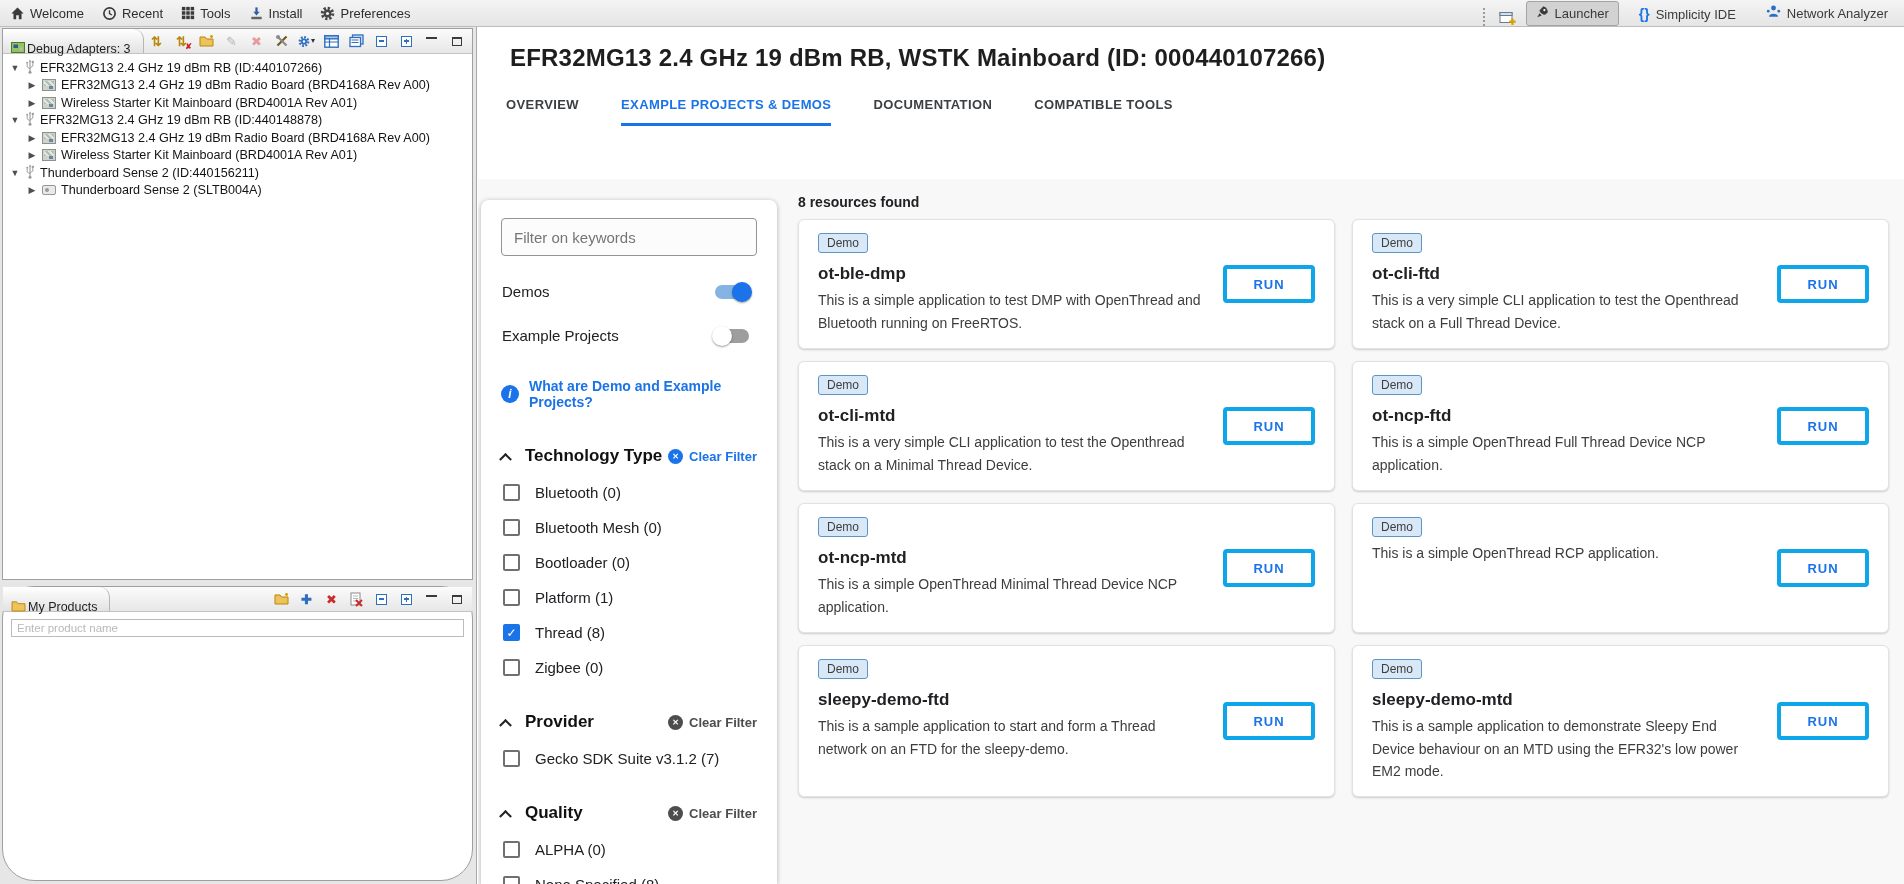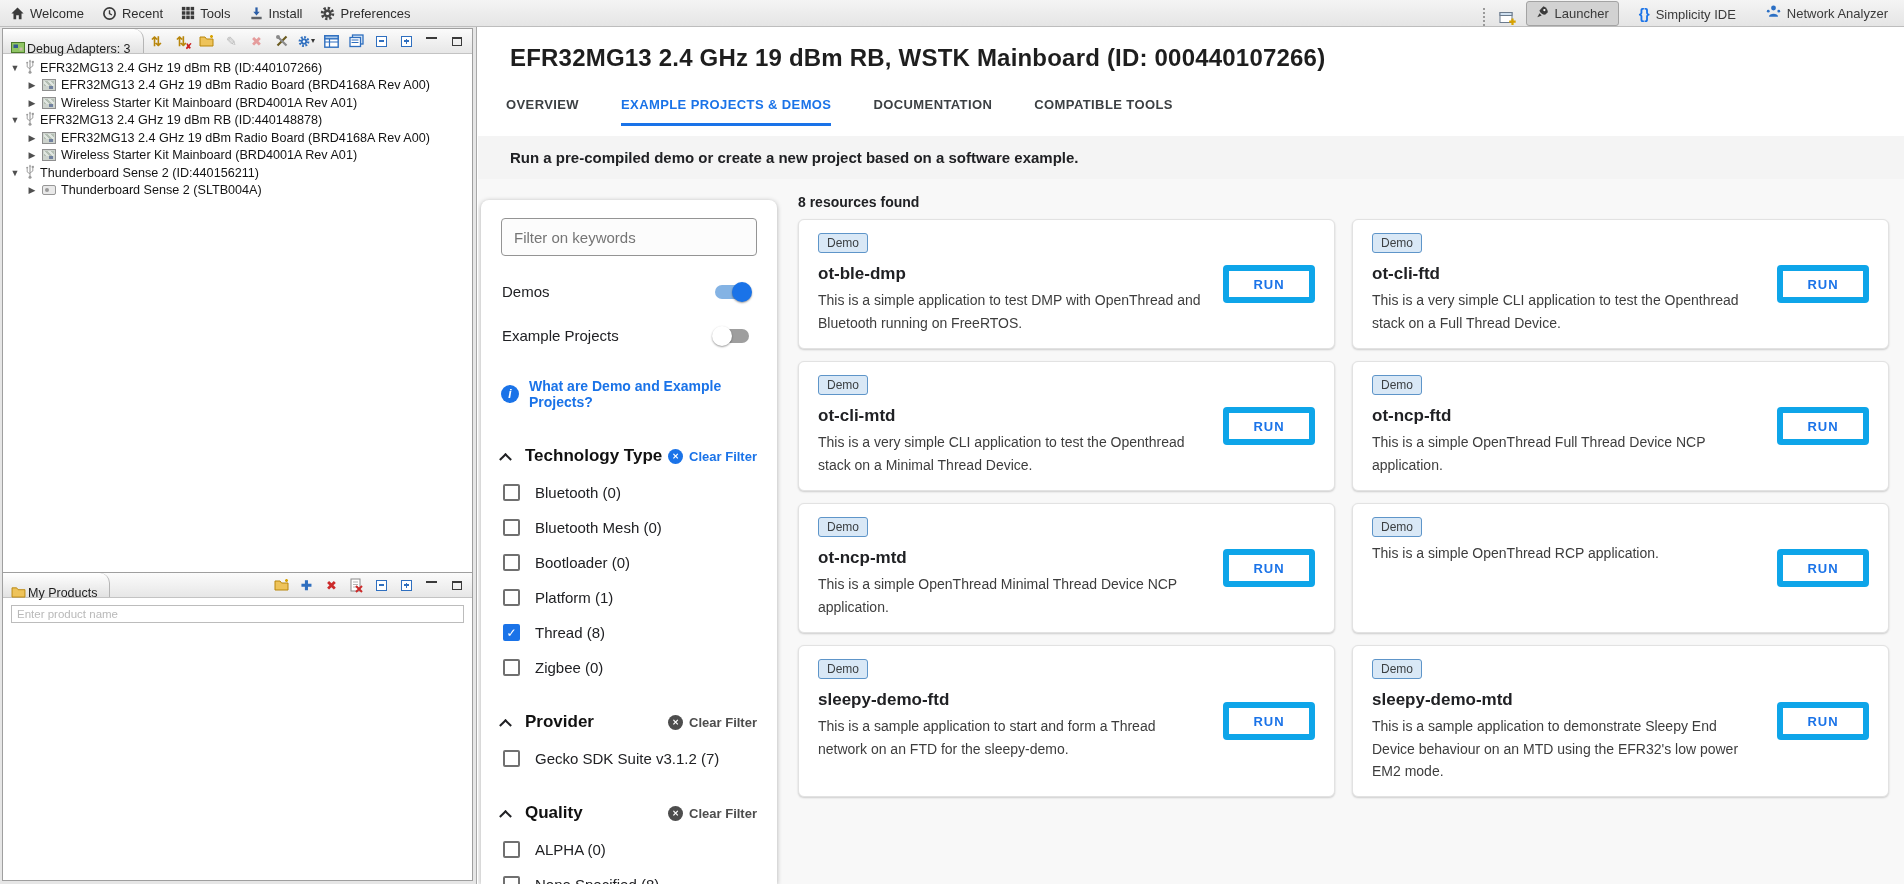--- a/index.html
+++ b/index.html
@@ -23,21 +23,21 @@
   .menu-right{ display:flex; align-items:flex-end; gap:10px; padding-right:2px;}
   .drag-dots{ width:4px; height:18px; border-left:2px dotted #9a9a9a; margin-right:2px;}
   .persp-btn{ display:flex; align-items:center; gap:6px; font-size:13px; color:#3a3a3a; padding:3px 9px; border-radius:3px; border:1px solid transparent;}
   .persp-btn.active{ background:#d2d2d2; border-color:#a3a3a3;}
   .braces{ color:#1a73e8; font-weight:bold; font-size:14px;}
 
   
   #left-col{ position:absolute; top:27px; left:0; width:477px; bottom:0; background:#e6e6e6; border-right:1px solid #a9a9a9;}
   .panel{ position:absolute; left:2px; right:3px; background:#fff; border:1px solid #9f9f9f;}
   #debug-panel{ top:1px; height:552px;}
-  #products-panel{ top:545px; bottom:3px;}
+  #products-panel{ top:559px; bottom:3px;border-radius:32px;}
   .panel-header{ height:25px; background:linear-gradient(#fbfbfb,#e7e7e7); border-bottom:1px solid #c3c3c3; display:flex; align-items:center;}
   .panel-tab{ display:flex; align-items:center; gap:2px; padding:16px 12px 0 8px; height:100%;
     background:linear-gradient(#ffffff,#e2e2e2); border-right:1px solid #b5b5b5; border-top-right-radius:10px; font-size:12.5px; color:#1e1e1e;}
   .panel-toolbar{ margin-left:auto; display:flex; align-items:center; gap:8px; padding-right:7px;}
   .tbi{ width:17px; height:17px; display:flex; align-items:center; justify-content:center; font-size:13px; line-height:1; position:relative; cursor:default;}
   .gold{ color:#b8860b; font-weight:bold;}
   .disabled-pencil{ color:#b5b5b5;}
   .pink{ color:#e59c9c;}
   .red{ color:#cc2b2b;}
   .blue-glyph{ color:#2f6fbf; font-weight:bold;}
@@ -113,21 +113,21 @@
   .results{ position:absolute; left:320px; top:15px; right:8px;}
   .results-count{ font-size:14px; font-weight:bold; color:#202124; margin-bottom:9px; margin-left:0px;}
   .cards{ display:grid; grid-template-columns:537px 537px; column-gap:17px; row-gap:12px;}
   .card{ background:#fff; border:1px solid #e2e2e2; border-radius:6px; box-shadow:0 1px 2px rgba(0,0,0,0.18);
     padding:13px 19px; min-height:130px; display:flex; gap:16px;}
   .card-left{ flex:1; min-width:0;}
   .badge{ display:inline-block; font-size:12px; color:#3c4043; background:#d9e8f6; border:1px solid #5e95c9; border-radius:3px; padding:2px 8px;}
   .card-title{ font-size:17px; font-weight:bold; color:#202124; margin-top:11px;}
   .card-desc{ font-size:14px; color:#3d3d3d; line-height:1.62; margin-top:5px; max-width:402px;}
   .card-action{ align-self:center; flex:none;}
-  .run-btn{ width:92px; height:38px; background:#fff; border:6px solid #0ea5e9; border-radius:4px; color:#1a73e8;
+  .run-btn{ width:92px; height:38px; background:#fff; border:4px solid #0ea5e9; border-radius:4px; color:#1a73e8;
     font-weight:bold; font-size:13px; letter-spacing:1px; font-family:inherit; cursor:pointer;}
 </style>
 </head>
 <body>
 
 <div id="menubar">
   <div class="menu-group">
     <div class="menu-item">
       <span>
           <svg width="15" height="15" viewBox="0 0 16 16">
@@ -401,21 +401,20 @@
 <div id="main">
   <div class="page-title">EFR32MG13 2.4 GHz 19 dBm RB, WSTK Mainboard (ID: 000440107266)</div>
 
   <div class="tabs">
     <div class="tab">OVERVIEW</div>
     <div class="tab active">EXAMPLE PROJECTS &amp; DEMOS</div>
     <div class="tab">DOCUMENTATION</div>
     <div class="tab">COMPATIBLE TOOLS</div>
   </div>
 
-  <div class="banner">Run a pre-compiled demo or create a new project based on a software example.</div>
 
   <div class="content">
 
     <aside class="filters">
       <input id="keyword-input" placeholder="Filter on keywords" style="">
 
       <div class="trow">
         <span class="trow-label">Demos</span>
         <span class="toggle on">
             <span class="knob"></span>

